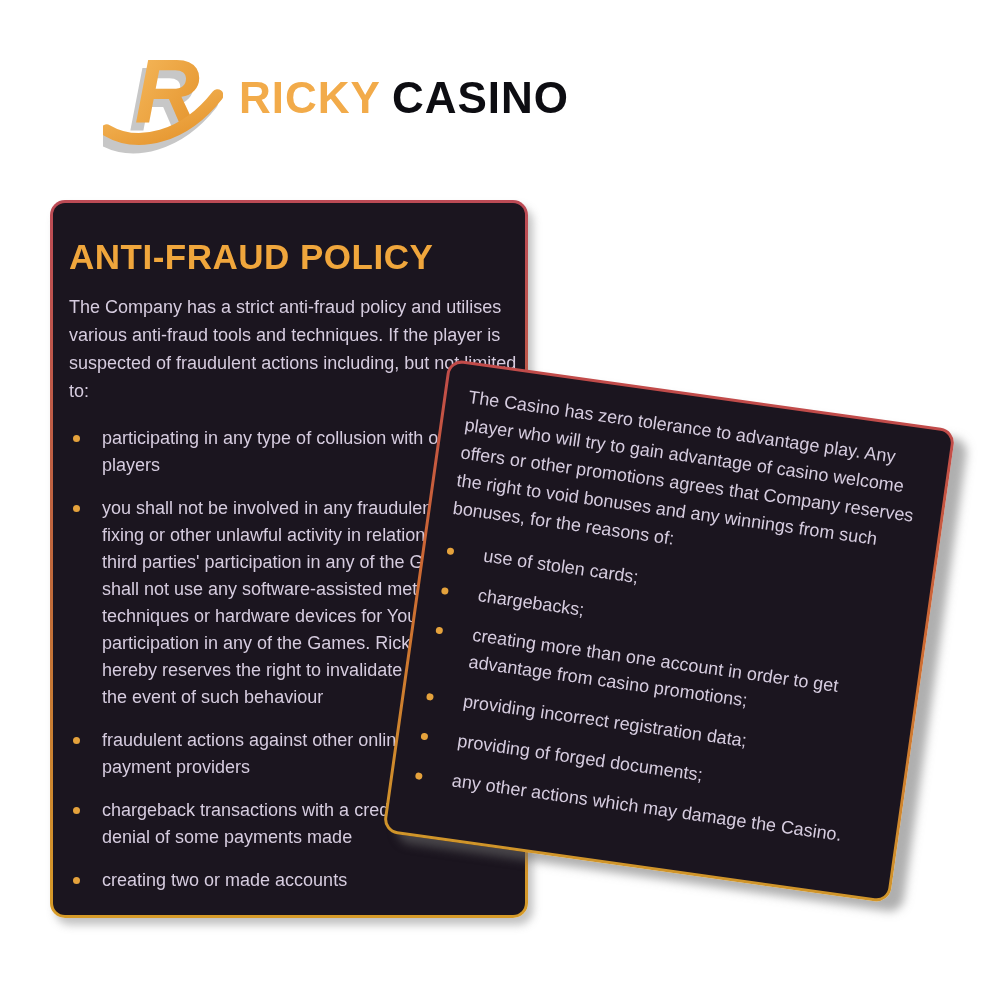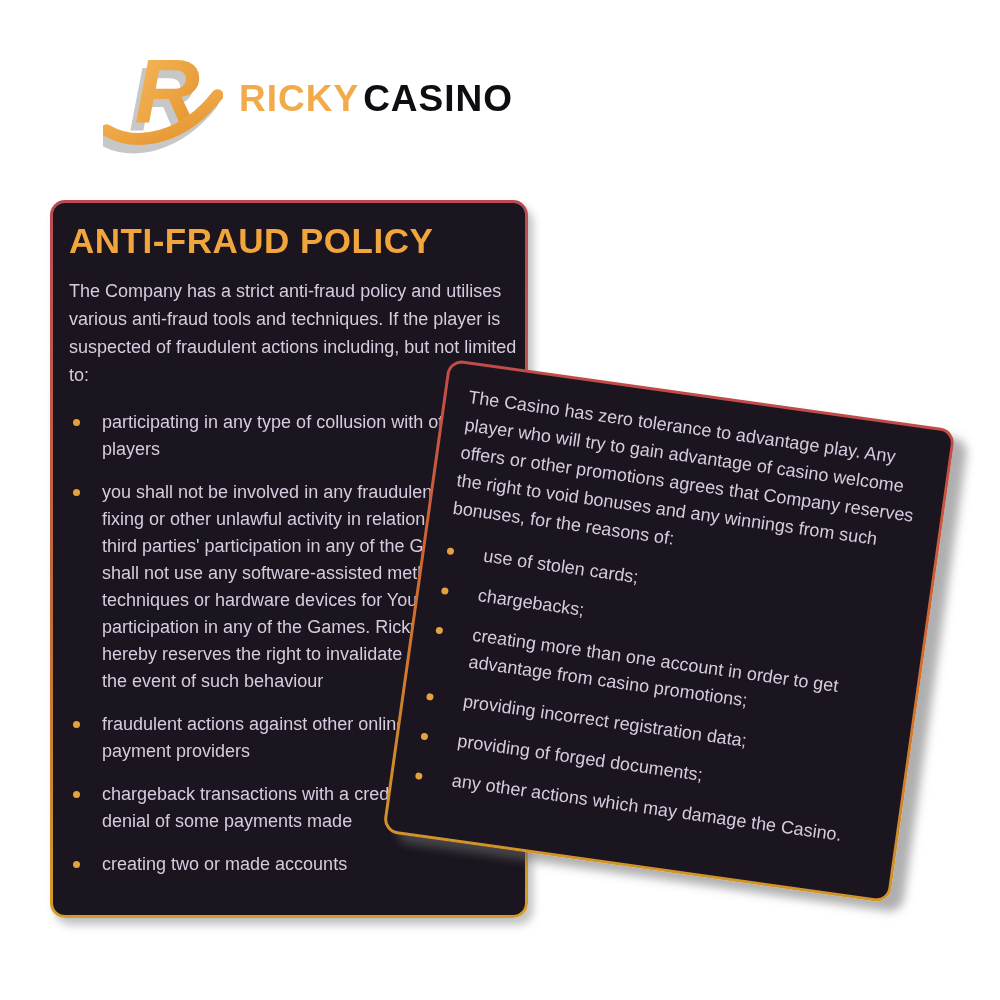--- a/index.html
+++ b/index.html
@@ -10,35 +10,35 @@
     --brand-dark:#0D0D12;
   }
   *{margin:0;padding:0;box-sizing:border-box;}
   html,body{width:1000px;height:1000px;background:#ffffff;overflow:hidden;
     font-family:"Liberation Sans", sans-serif;}
   .stage{position:relative;width:1000px;height:1000px;background:#ffffff;}
 
   
   .logo{position:absolute;left:103px;top:42px;display:flex;align-items:center;gap:16px;z-index:1;}
   .logo-icon{width:120px;height:112px;display:block;}
-  .logo-word{font-size:37px;font-weight:700;letter-spacing:1px;line-height:1;
+  .logo-word{font-size:44px;font-weight:700;letter-spacing:1px;line-height:1;
     display:flex;align-items:center;}
   .logo-word .ricky{color:#F2AB4A;}
-  .logo-word .casino{color:var(--brand-dark);margin-left:4px;}
+  .logo-word .casino{color:var(--brand-dark);margin-left:11px;}
 
   
   .card-frame{padding:3px;border-radius:15px;}
   .card-inner{border-radius:12px;background:var(--card-bg);width:100%;height:100%;}
 
   .policy-frame{
     position:absolute;left:50px;top:200px;width:478px;height:718px;z-index:2;
     background:linear-gradient(180deg,#BC4A55 0%,#C06A3A 55%,#D69B28 100%);
     box-shadow:5px 7px 8px rgba(120,120,120,0.45);
   }
-  .policy-inner{padding:14px 16px 18px 16px;}
+  .policy-inner{padding:30px 16px 18px 16px;}
   .policy-title{color:var(--accent);font-size:35px;font-weight:700;letter-spacing:0.5px;
     line-height:1.25;margin-top:2px;}
   .body-text{color:var(--text);font-size:18px;line-height:28px;font-weight:400;}
   .policy-intro{margin-top:14px;width:448px;}
 
   ul.bullets{list-style:none;margin-top:20px;display:flex;flex-direction:column;gap:16px;}
   ul.bullets li{display:flex;align-items:flex-start;gap:22px;color:var(--text);
     font-size:18px;line-height:27px;}
   ul.bullets .dot{width:7px;height:7px;border-radius:50%;background:var(--bullet);
     flex-shrink:0;margin-top:10px;margin-left:4px;}

